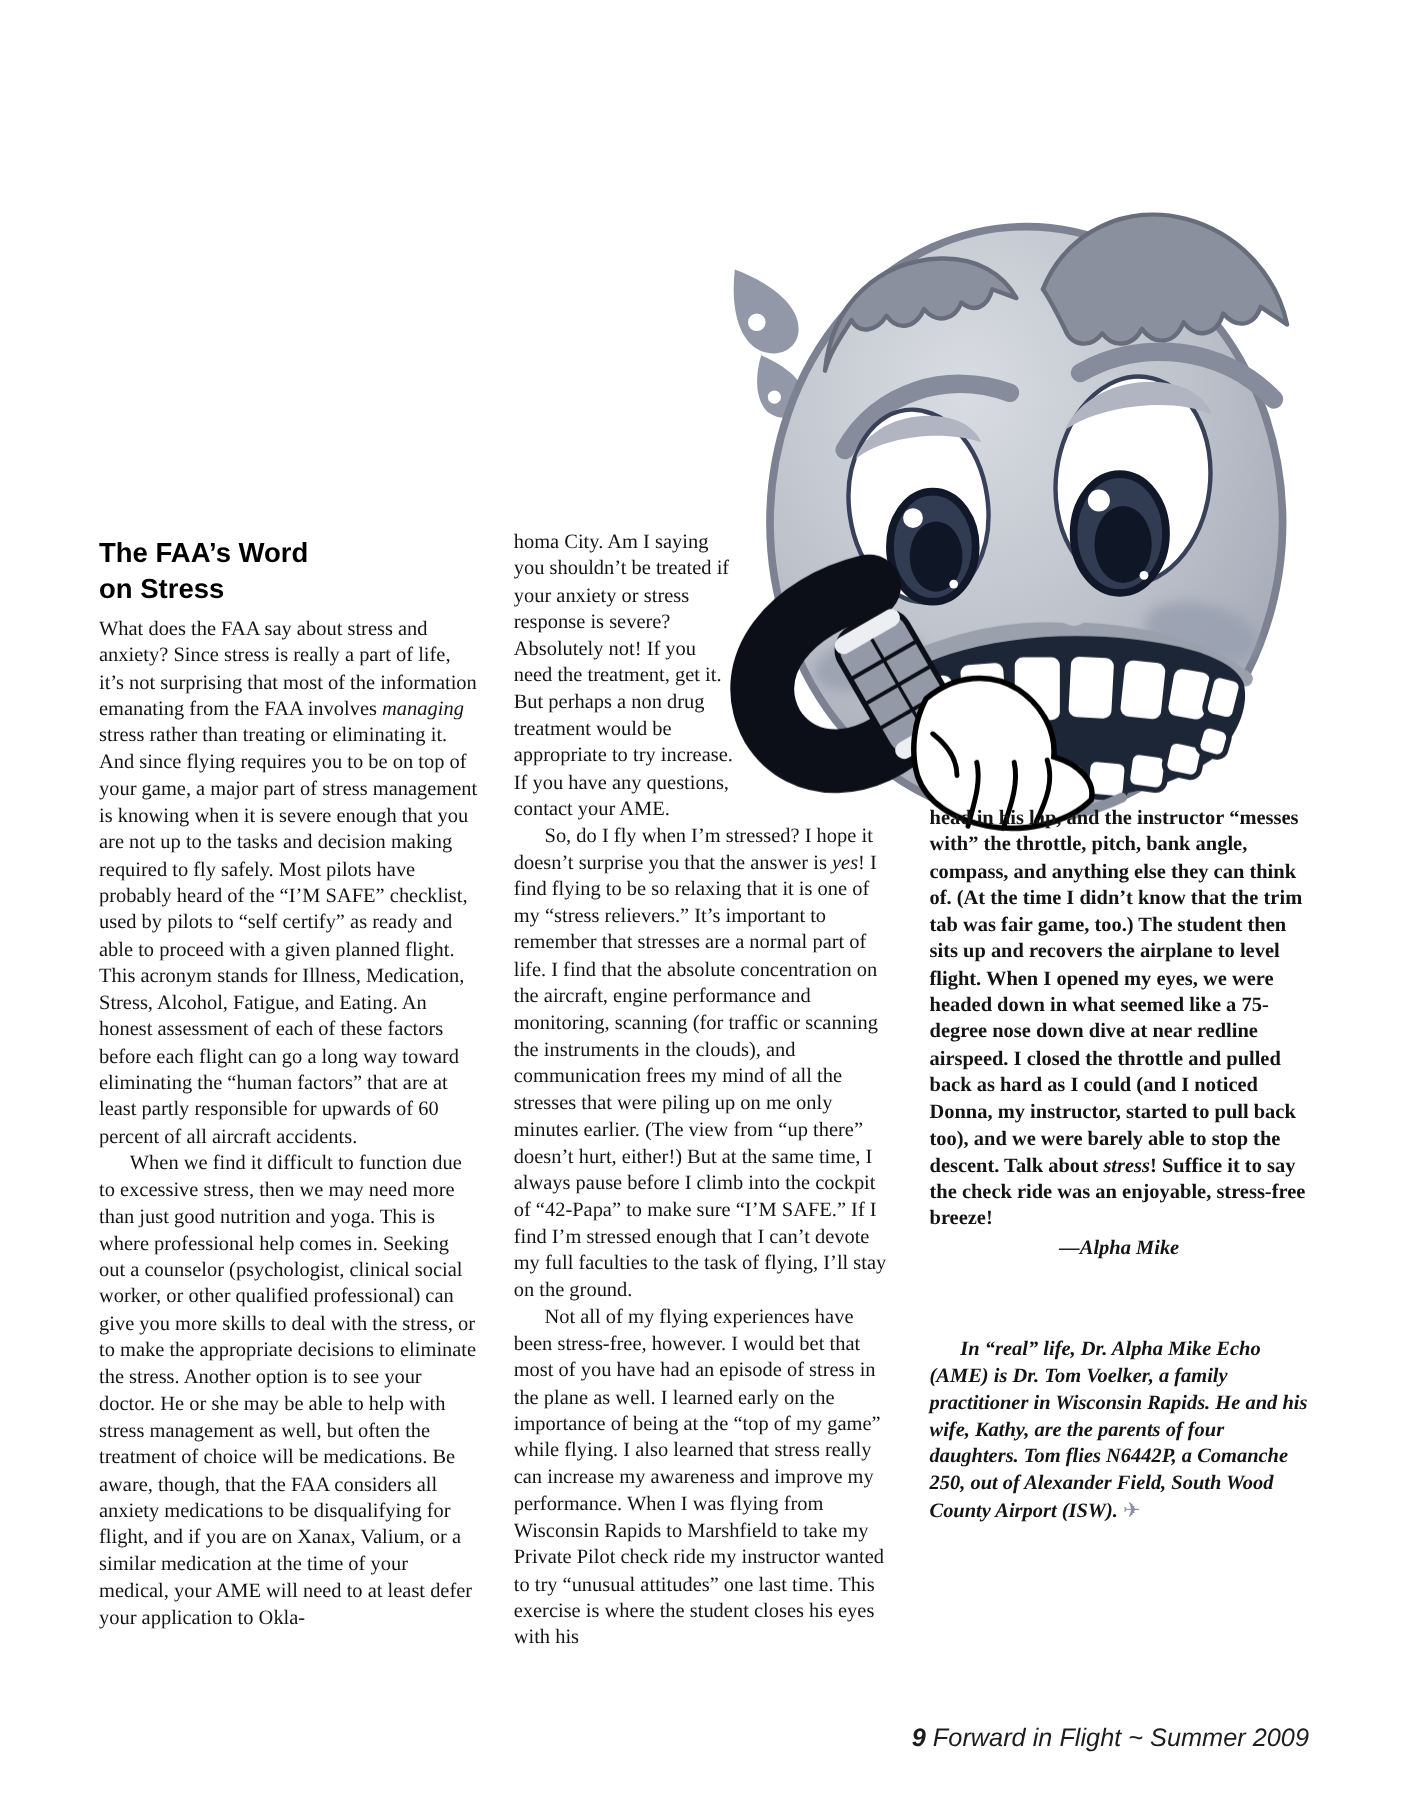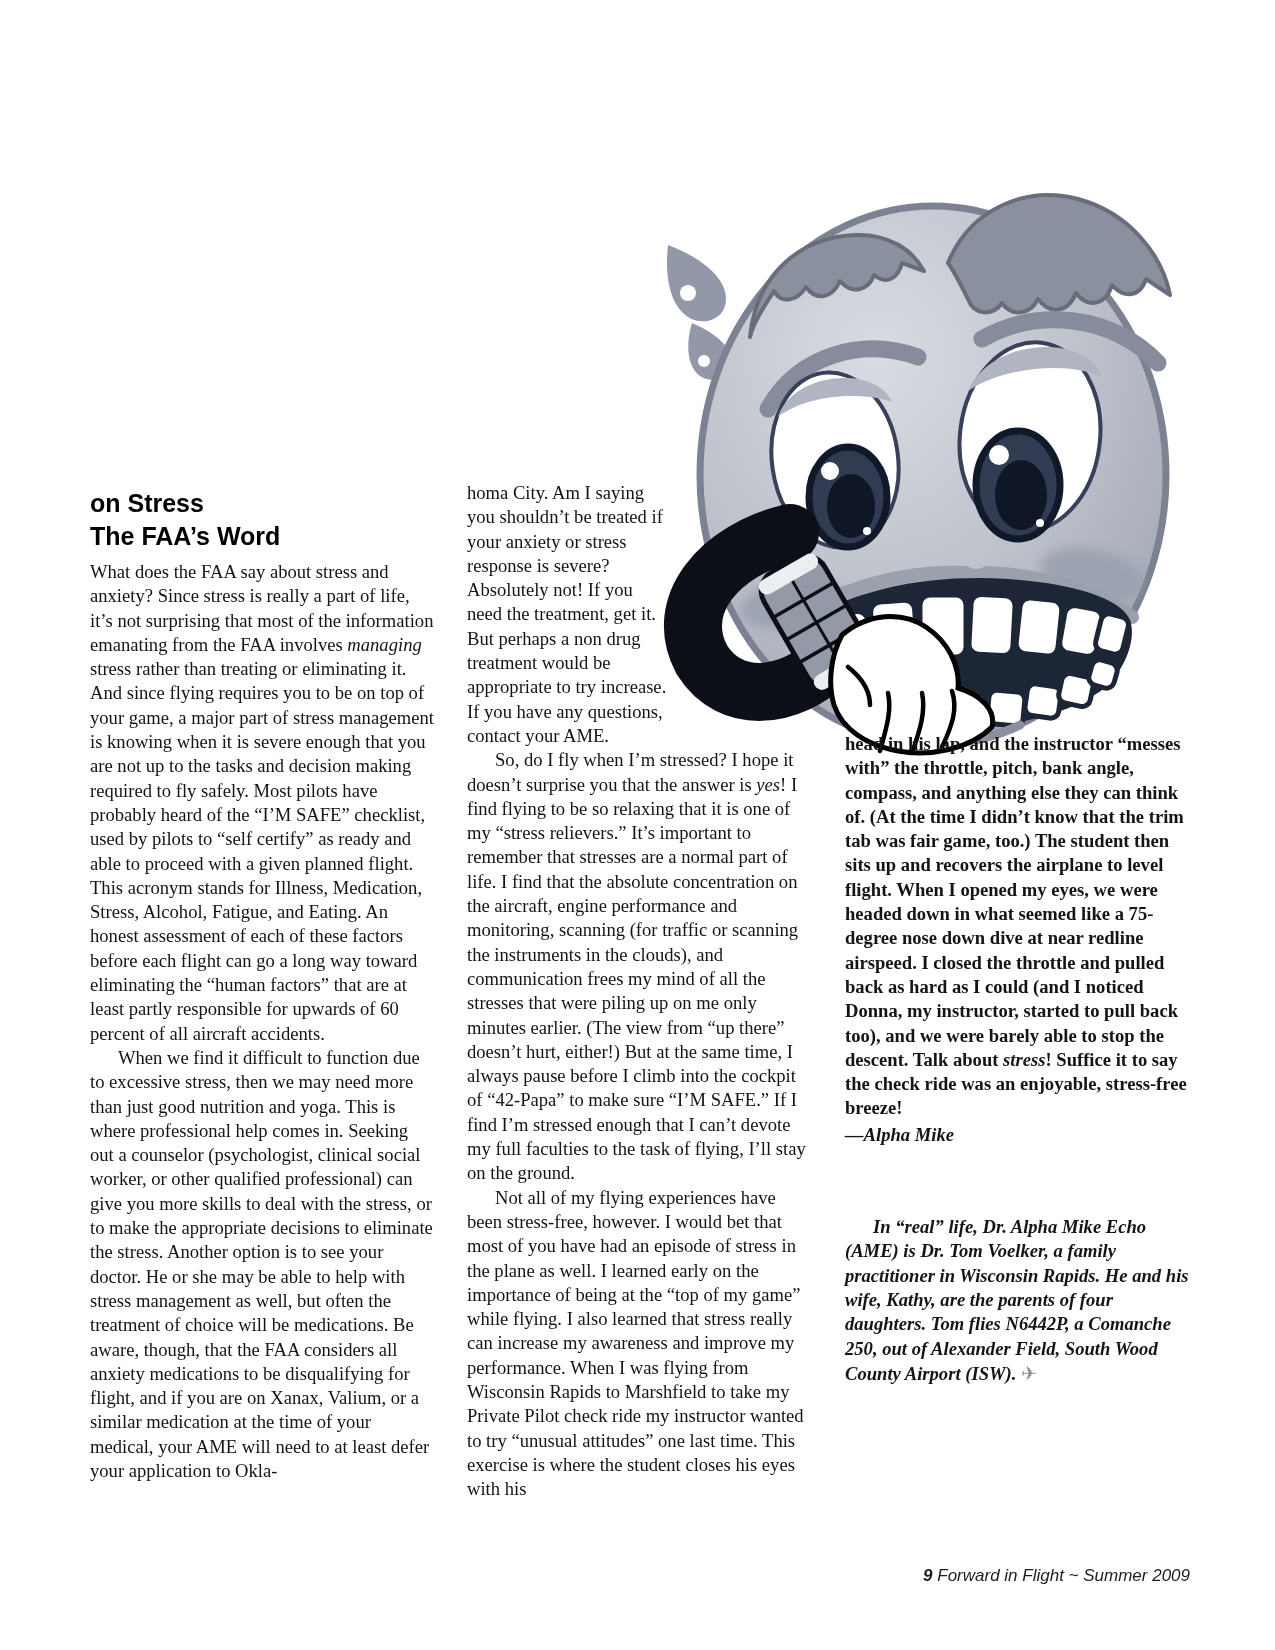--- a/index.html
+++ b/index.html
@@ -9,26 +9,26 @@
   #col1{left:90px;top:487px;width:345px;}
   #col2{left:467px;top:481px;width:345px;}
   #col3{left:845px;top:732px;width:345px;font-weight:bold;}
   .headline{font-family:"Liberation Sans",sans-serif;font-weight:bold;font-size:25px;
             line-height:33px;color:#000;margin:0 0 7px 0;}
   .headline span{display:block;}
   p{margin:0;}
   p.indent{text-indent:28px;}
   .narrow{width:200px;}
   i.inl{font-style:italic;margin-top:32px;}
-  .sig{text-align:left;font-style:italic;margin-top:2px;}
+  .sig{text-align:center;font-style:italic;margin-top:2px;}
   .bio{font-style:italic;margin-top:68px;text-indent:28px;}
   .end-glyph{font-family:"DejaVu Sans",sans-serif;color:#8a90a0;font-size:19px;font-style:normal;}
   .figure{position:absolute;left:630px;top:165px;width:560px;height:600px;}
   .footer{position:absolute;top:1566px;left:700px;width:490px;text-align:right;
-          font-family:"Liberation Sans",sans-serif;font-style:italic;font-size:17px;color:#1d1d1d;}
+          font-family:"Liberation Sans",sans-serif;font-style:italic;font-size:23px;color:#1d1d1d;}
   .footer .pagenum{font-weight:bold;}
 </style>
 </head>
 <body>
 
 <div class="page">
 
   <div class="figure">
     <svg width="560" height="600" viewBox="0 0 560 600" xmlns="http://www.w3.org/2000/svg">
       <defs>
@@ -129,22 +129,22 @@
           <path d="M282,588 C290,565 296,546 292,528"></path>
           <path d="M312,582 C322,561 328,544 322,526"></path>
           <path d="M218,502 C232,513 240,525 240,540"></path>
         </g>
       </g>
     </svg>
   </div>
 
   <section class="col" id="col1">
     <h1 class="headline">
+      <span>The FAA’s Word</span>
       <span>on Stress</span>
-      <span>The FAA’s Word</span>
     </h1>
     <p><span>What does the FAA say about stress and anxiety? Since stress is really a part of life, it’s not surprising that most of the information emanating from the FAA involves </span><i class="inl">managing</i><span> stress rather than treating or eliminating it. And since flying requires you to be on top of your game, a major part of stress management is knowing when it is severe enough that you are not up to the tasks and decision making required to fly safely. Most pilots have probably heard of the “I’M SAFE” checklist, used by pilots to “self certify” as ready and able to proceed with a given planned flight. This acronym stands for Illness, Medication, Stress, Alcohol, Fatigue, and Eating. An honest assessment of each of these factors before each flight can go a long way toward eliminating the “human factors” that are at least partly responsible for upwards of 60 percent of all aircraft accidents.</span></p>
     <p class="indent">When we find it difficult to function due to excessive stress, then we may need more than just good nutrition and yoga. This is where professional help comes in. Seeking out a counselor (psychologist, clinical social worker, or other qualified professional) can give you more skills to deal with the stress, or to make the appropriate decisions to eliminate the stress. Another option is to see your doctor. He or she may be able to help with stress management as well, but often the treatment of choice will be medications. Be aware, though, that the FAA considers all anxiety medications to be disqualifying for flight, and if you are on Xanax, Valium, or a similar medication at the time of your medical, your AME will need to at least defer your application to Okla-</p>
   </section>
 
   <section class="col" id="col2">
     <p class="narrow">homa City. Am I saying you shouldn’t be treated if your anxiety or stress response is severe? Absolutely not! If you need the treatment, get it. But perhaps a non drug treatment would be appropriate to try increase. If you have any questions, contact your AME.</p>
     <p class="indent"><span>So, do I fly when I’m stressed? I hope it doesn’t surprise you that the answer is </span><i class="inl">yes</i><span>! I find flying to be so relaxing that it is one of my “stress relievers.” It’s important to remember that stresses are a normal part of life. I find that the absolute concentration on the aircraft, engine performance and monitoring, scanning (for traffic or scanning the instruments in the clouds), and communication frees my mind of all the stresses that were piling up on me only minutes earlier. (The view from “up there” doesn’t hurt, either!) But at the same time, I always pause before I climb into the cockpit of “42-Papa” to make sure “I’M SAFE.” If I find I’m stressed enough that I can’t devote my full faculties to the task of flying, I’ll stay on the ground.</span></p>
     <p class="indent">Not all of my flying experiences have been stress-free, however. I would bet that most of you have had an episode of stress in the plane as well. I learned early on the importance of being at the “top of my game” while flying. I also learned that stress really can increase my awareness and improve my performance. When I was flying from Wisconsin Rapids to Marshfield to take my Private Pilot check ride my instructor wanted to try “unusual attitudes” one last time. This exercise is where the student closes his eyes with his</p>
   </section>

